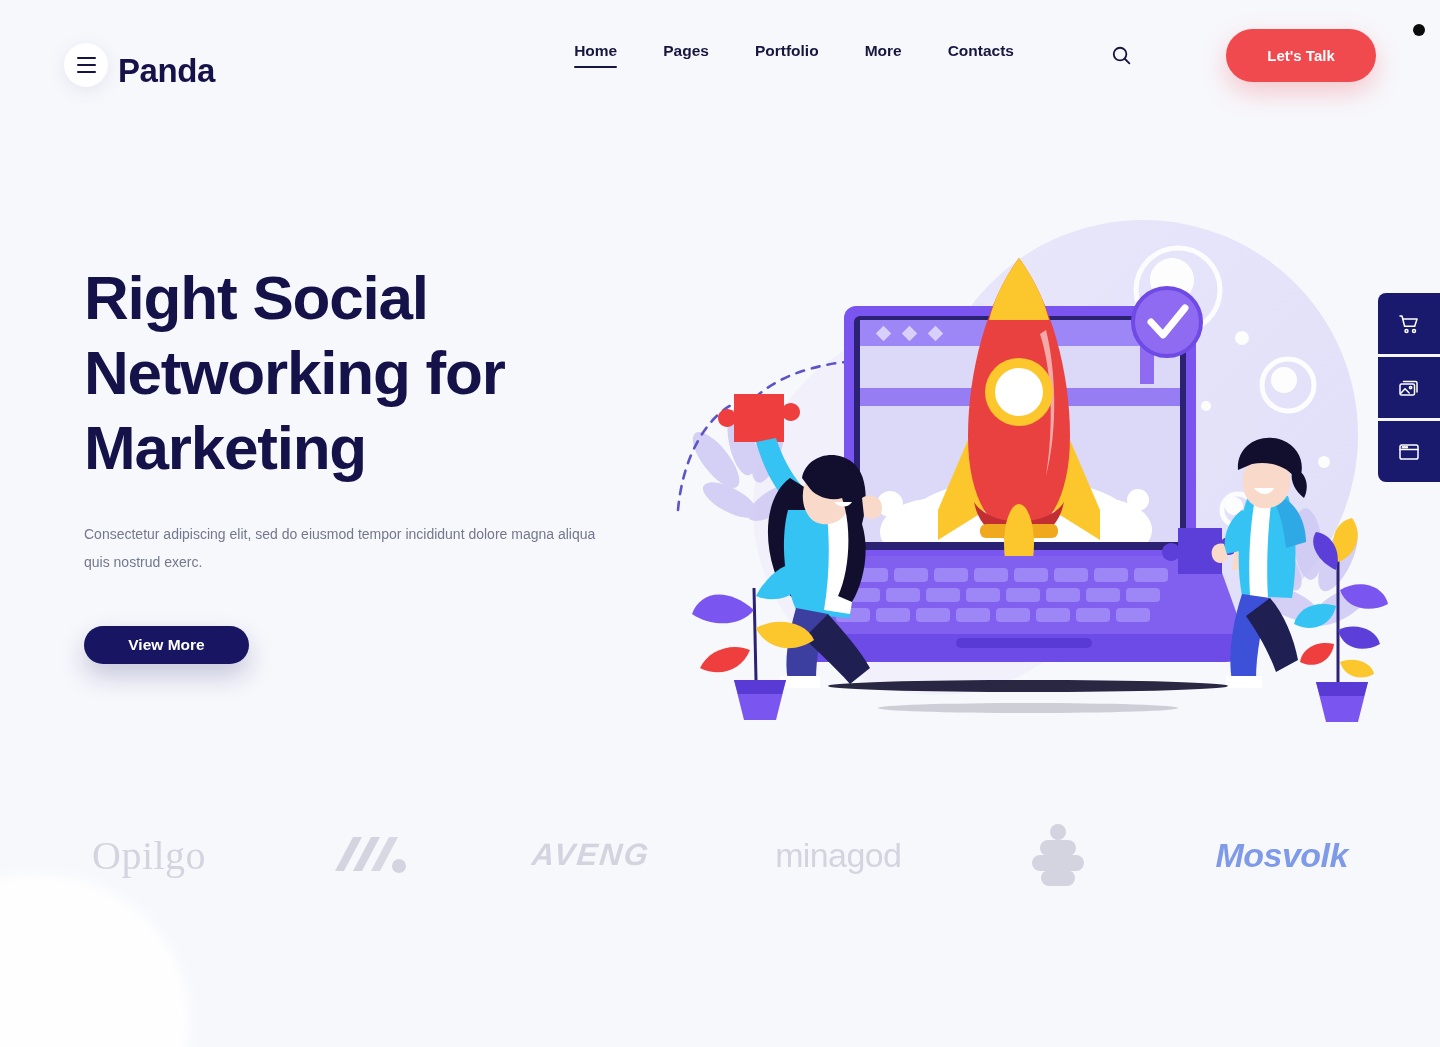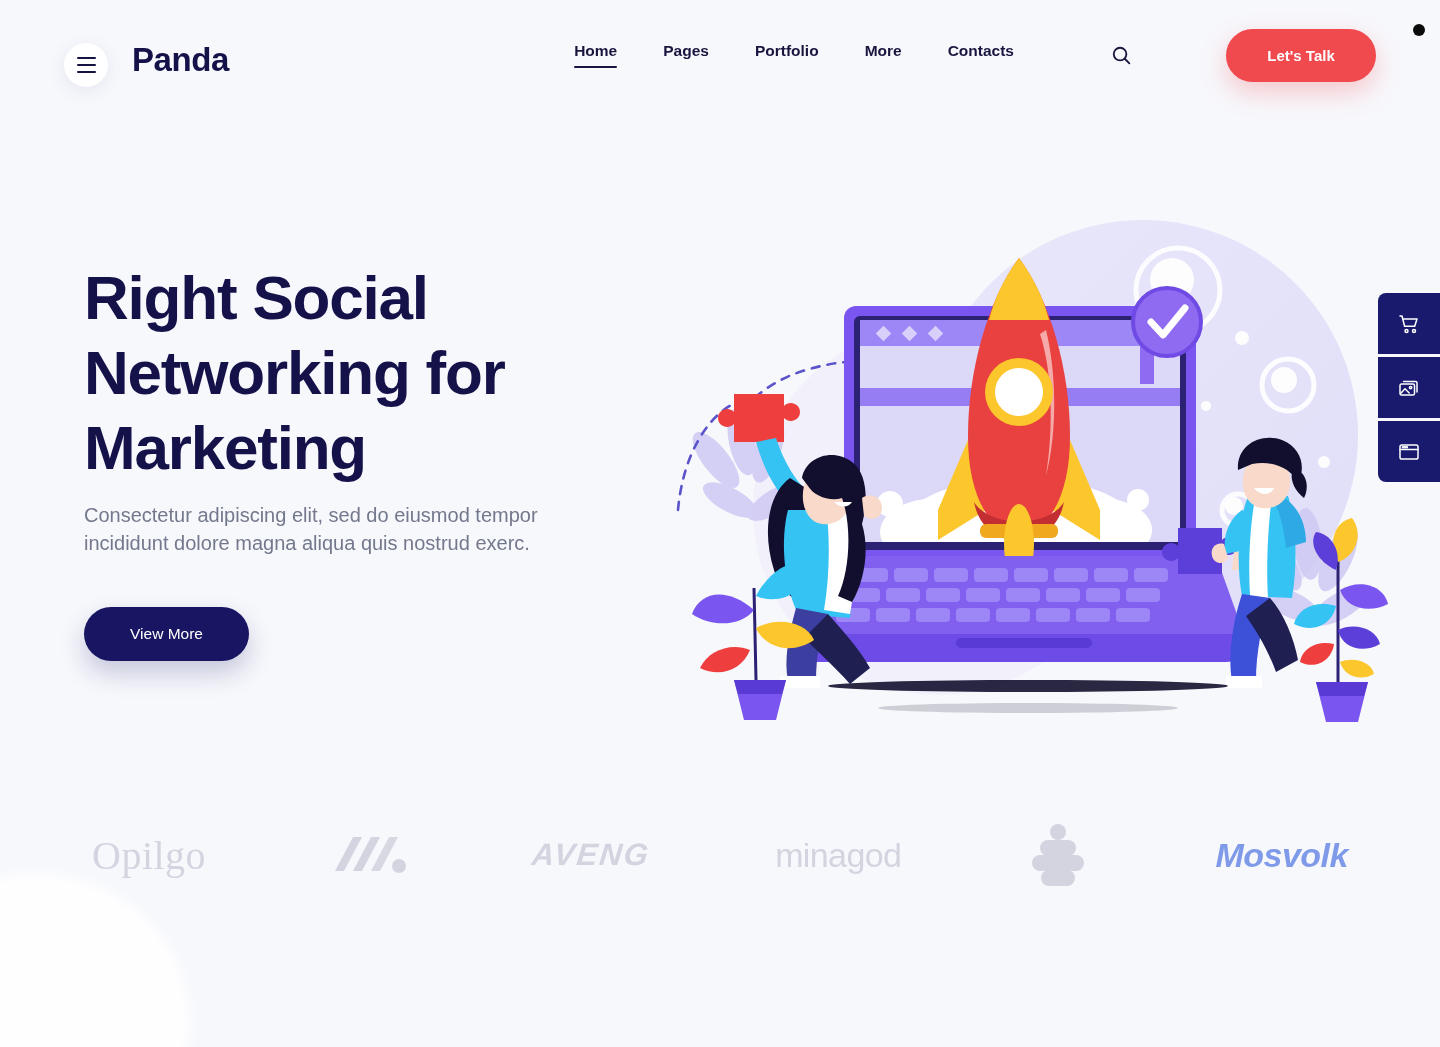--- a/index.html
+++ b/index.html
@@ -39,22 +39,22 @@
     width: 1440px;
     height: 110px;
     display: flex;
     align-items: center;
     padding: 0 64px 0 64px;
     z-index: 20;
   }
 
   .brand-group {
     display: flex;
-    align-items: flex-start;
-    gap: 24px;
+    align-items: flex-end;
+    gap: 10px;
     margin-top: 20px;
   }
 
   .burger-btn {
     width: 44px; height: 44px;
     border-radius: 50%;
     background: #ffffff;
     box-shadow: 0 4px 18px rgba(80,80,140,.10);
     display: flex;
     flex-direction: column;
@@ -159,39 +159,39 @@
 
   .hero-title {
     font-size: 62px;
     line-height: 75px;
     font-weight: 700;
     color: #15124a;
     letter-spacing: -1.2px;
   }
 
   .hero-sub {
-    margin-top: 16px;
-    font-size: 20px;
+    margin-top: 35px;
+    font-size: 14px;
     line-height: 28px;
     color: #73788c;
     width: 520px;
   }
 
   .hero-actions {
     margin-top: 50px;
     display: flex;
     gap: 30px;
   }
 
   .btn-primary, .btn-secondary {
     border: none;
     border-radius: 40px;
-    height: 54px;
+    height: 38px;
     font-size: 15.5px;
-    font-weight: 400;
+    font-weight: 700;
     color: #ffffff;
     cursor: pointer;
     padding: 0 36px;
     min-width: 165px;
     font-family: "Liberation Sans", sans-serif;
   }
   .btn-primary {
     background: #181663;
     box-shadow: 0 12px 26px rgba(24,22,99,.22);
   }

